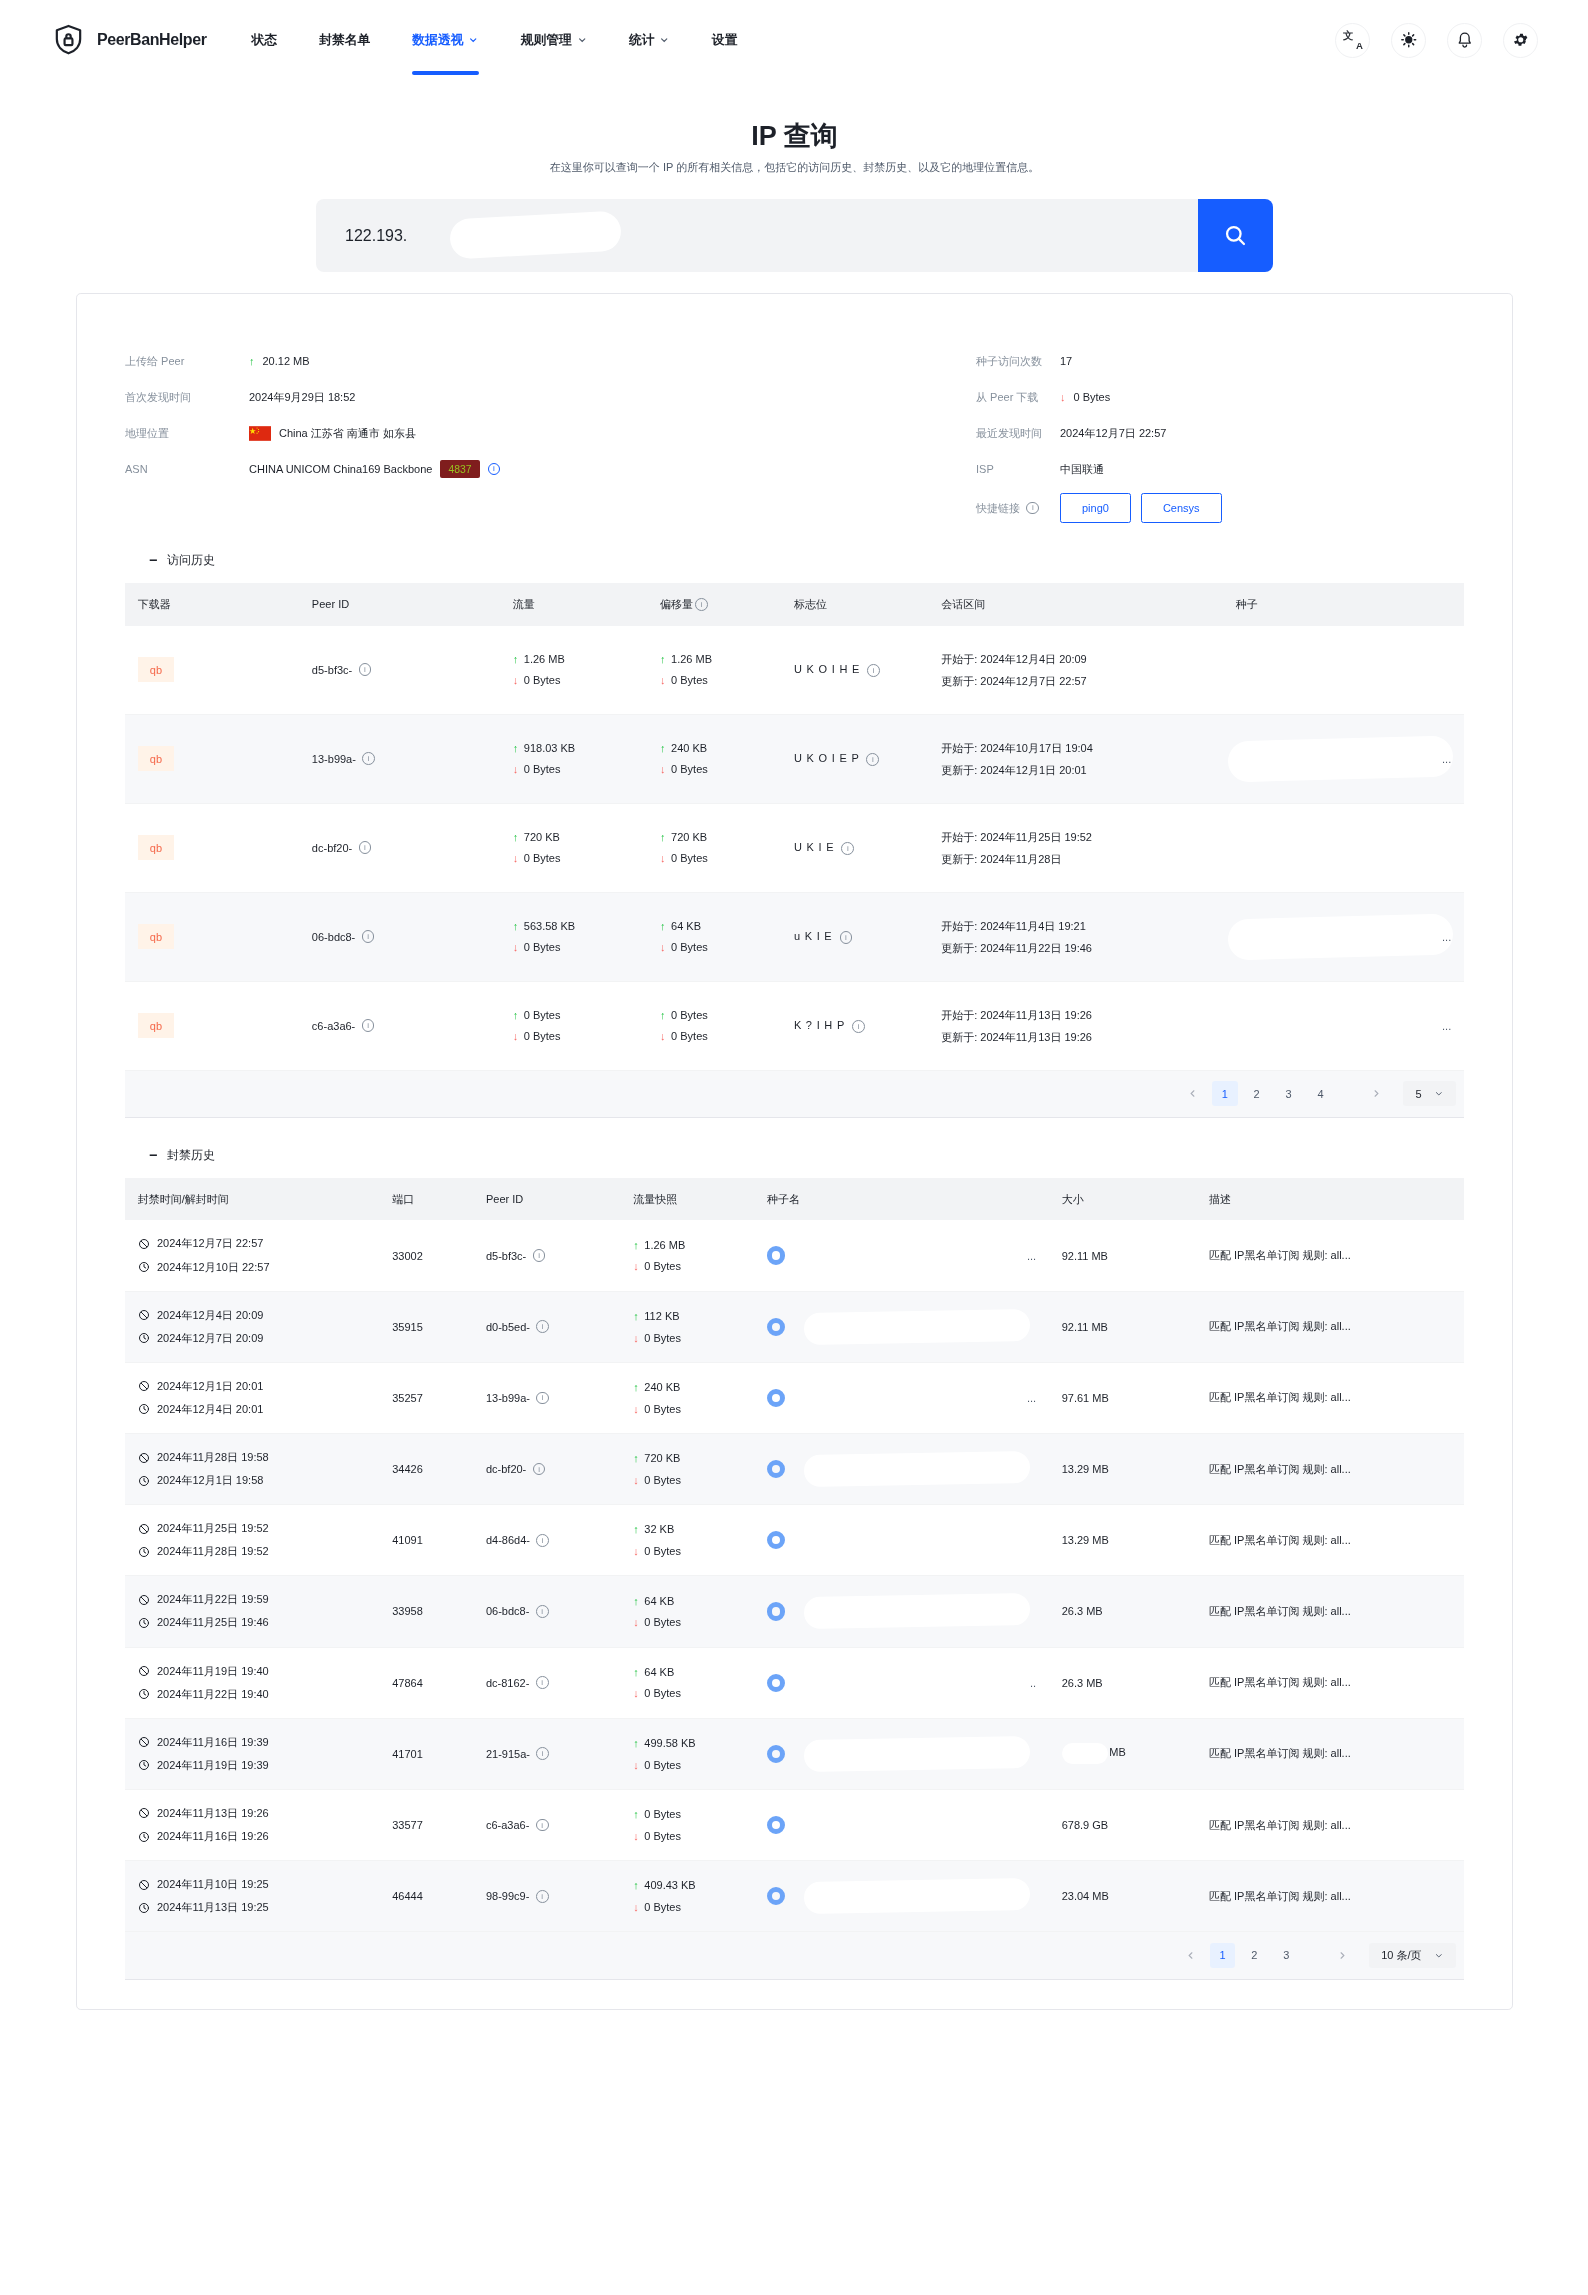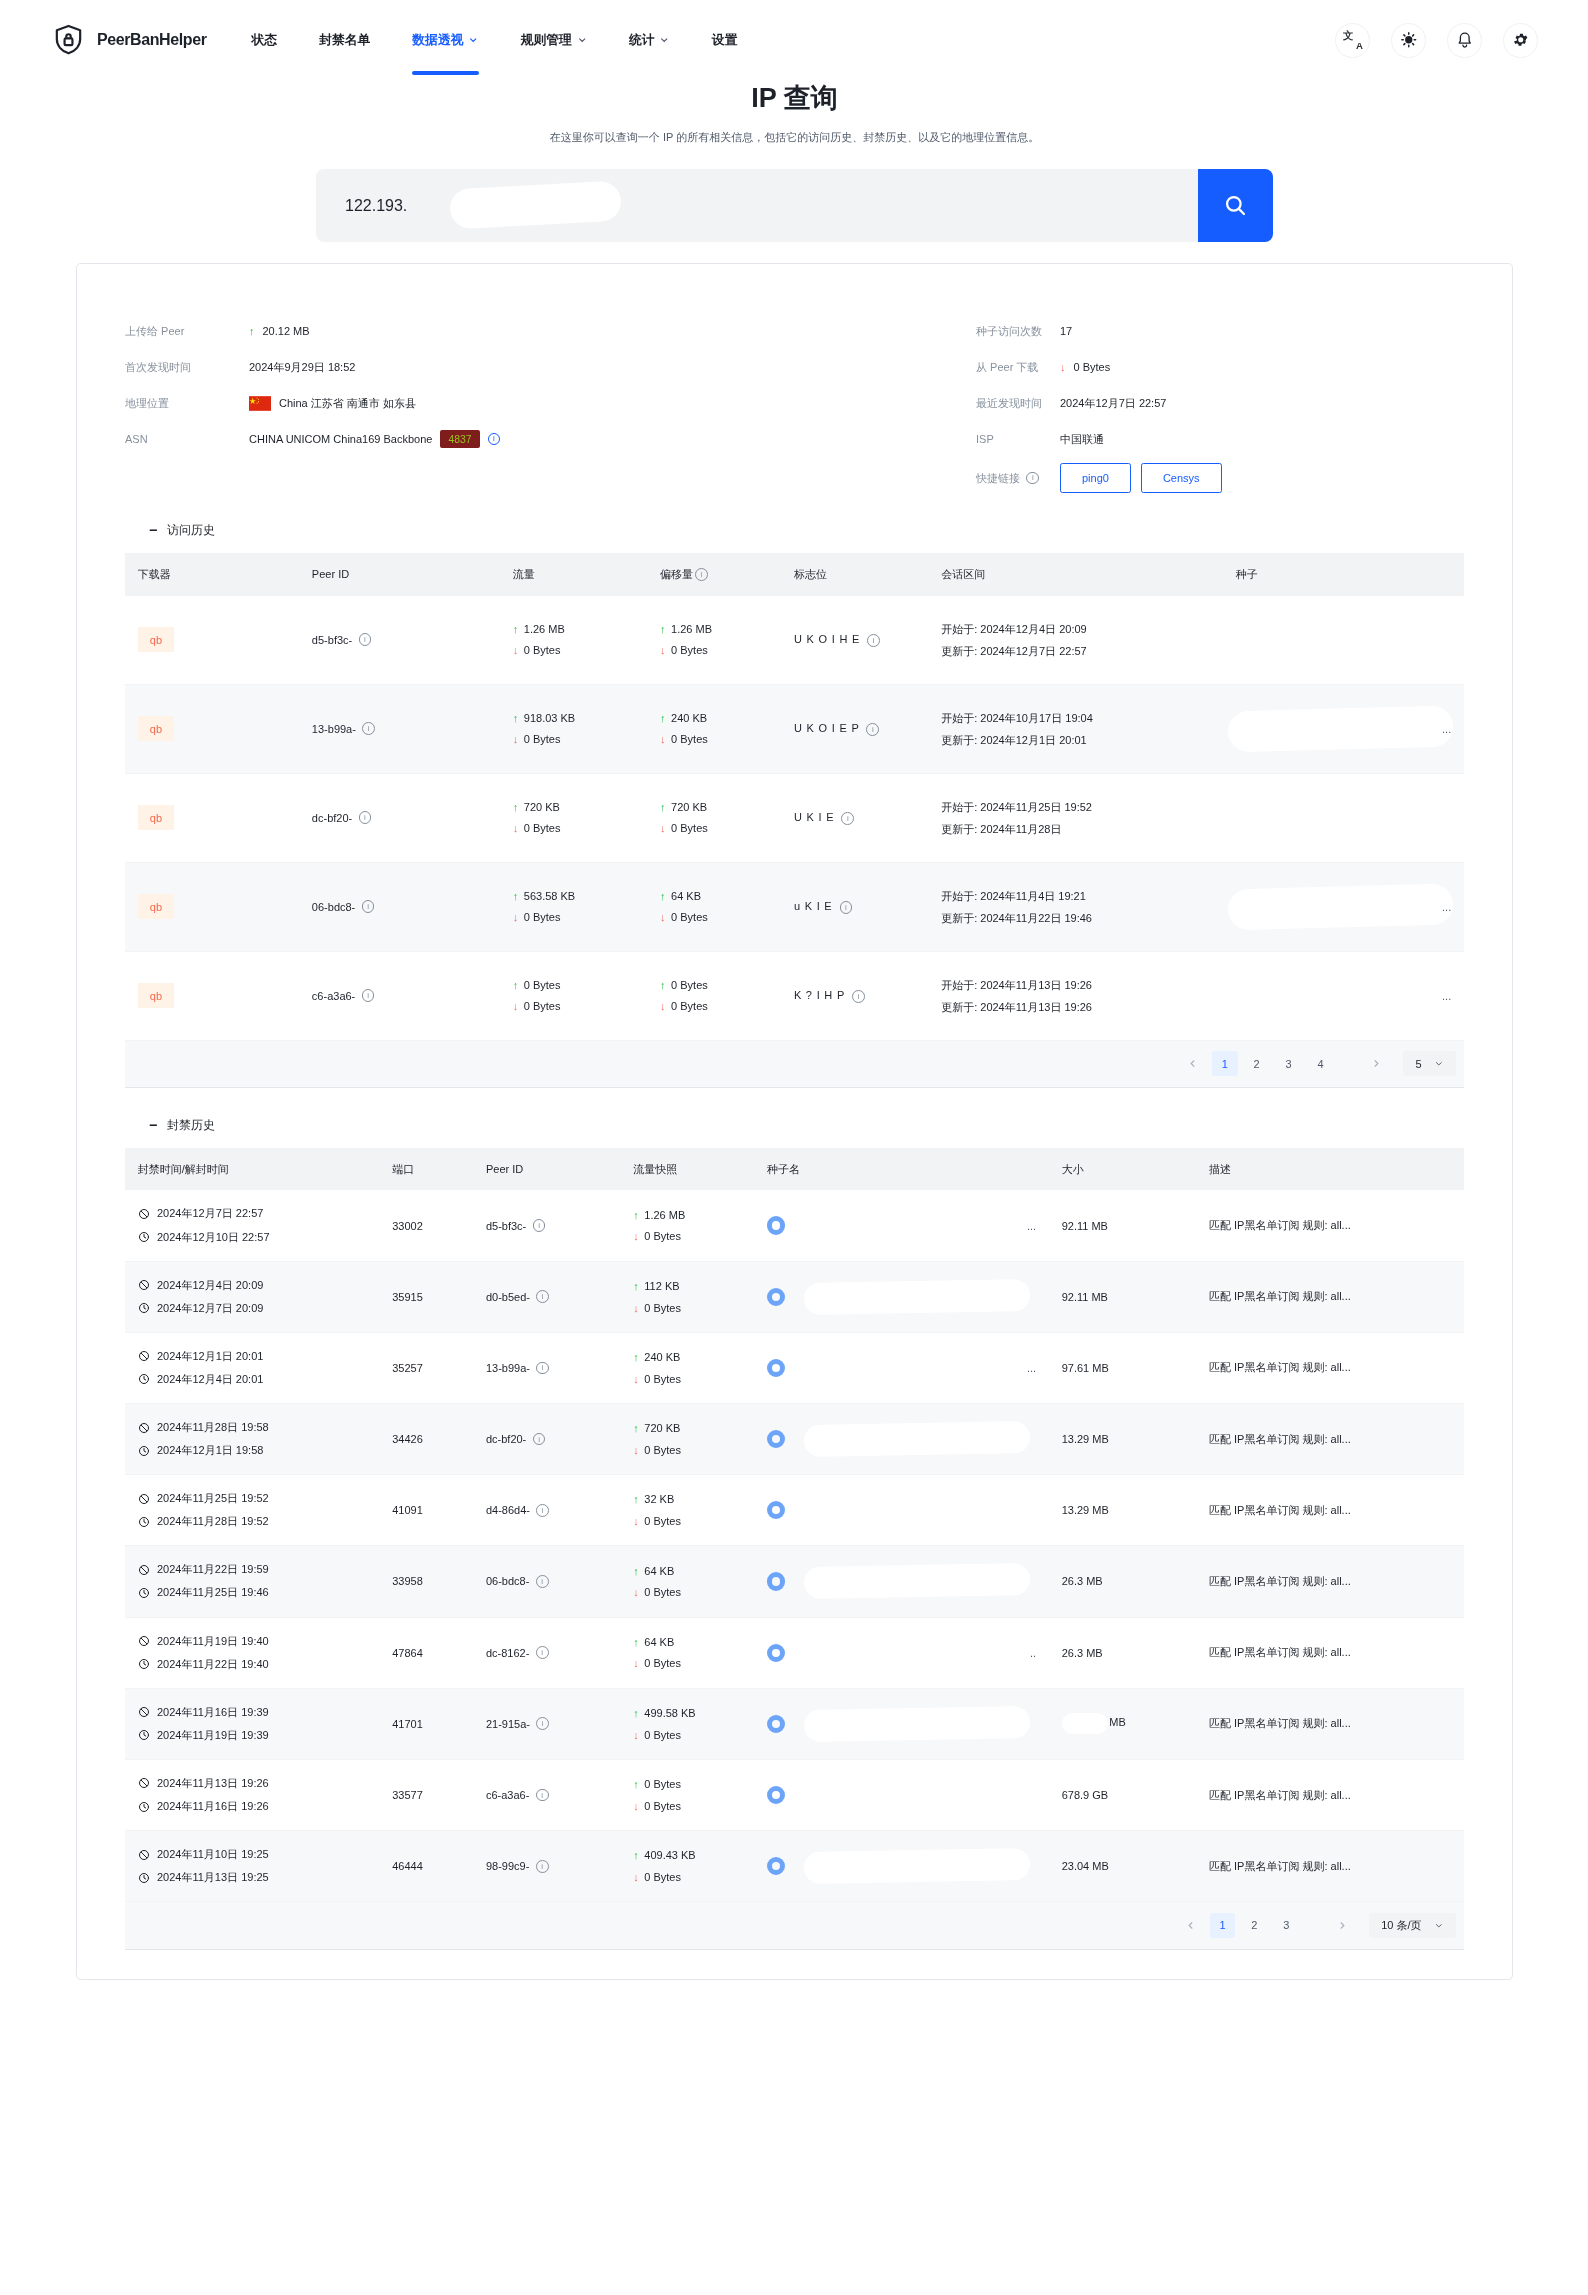--- a/index.html
+++ b/index.html
@@ -25,22 +25,22 @@
   .nav-item.active::after{content:"";position:absolute;left:21px;right:21px;bottom:4.8px;
             height:4px;border-radius:2.4px;background:var(--blue)}
   .actions{margin-left:auto;display:flex;gap:21px}
   .action-btn{width:35px;height:35px;border-radius:50%;border:0.8px solid #F0F1F3;
       display:flex;align-items:center;justify-content:center;cursor:pointer;color:#2b2f36}
   .tr-icon{position:relative;width:17.5px;height:17.5px;font-weight:600}
   .tr-icon .cjk{position:absolute;top:-2.4px;left:-0.8px;font-size:10.4px}
   .tr-icon .lat{position:absolute;bottom:-2.4px;right:-1.6px;font-size:9.6px}
 
   
-  .page-title{text-align:center;font-size:27px;font-weight:600}
-  .page-subtitle{margin-top:14px;text-align:center;color:var(--gray2);font-size:11px}
+  .page-title{margin-top:38px;text-align:center;font-size:27px;font-weight:600}
+  .page-subtitle{margin-top:6px;text-align:center;color:var(--gray2);font-size:11px}
   .searchbar{width:957px;margin:24px auto 0;height:73px;display:flex}
   .search-wrap{flex:1;position:relative}
   .search-wrap input{width:100%;height:100%;border:none;outline:none;background:var(--hdr-bg);
       border-radius:8px 0 0 8px;font-size:16px;padding:0 29px;color:var(--text);
       font-family:inherit}
   .search-redact{position:absolute;left:134px;top:16px;width:171px;height:40px;background:#fff;
       border-radius:21px;transform:rotate(-3deg)}
   .search-btn{width:75px;border:none;background:var(--blue);border-radius:0 8px 8px 0;
       display:flex;align-items:center;justify-content:center;cursor:pointer}
 

